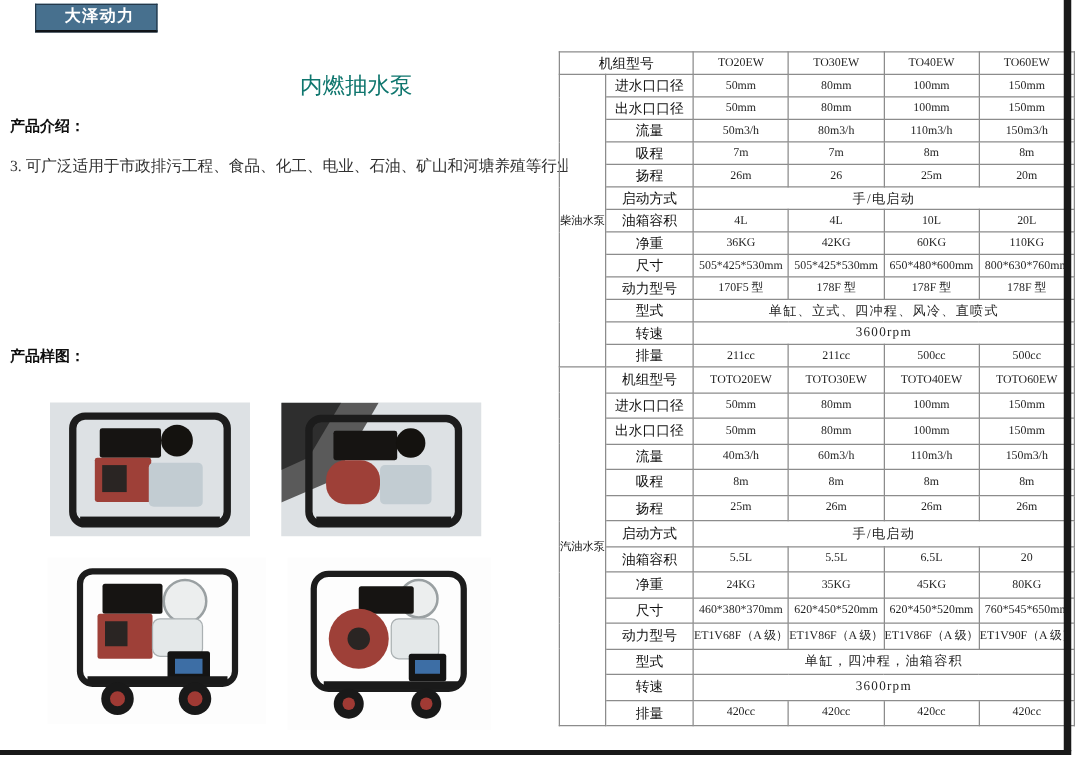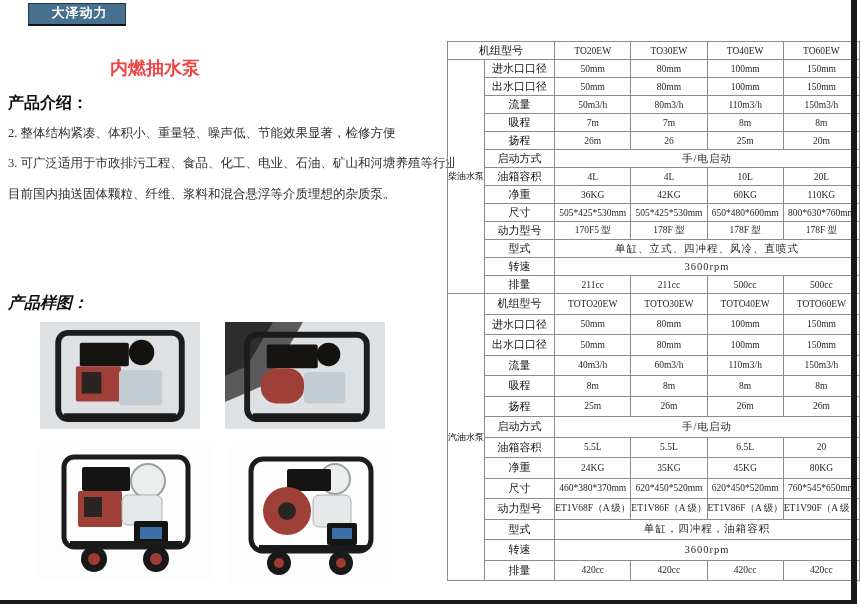--- a/index.html
+++ b/index.html
@@ -7,25 +7,25 @@
         font-family:"Liberation Sans",sans-serif;}
 
   
   .badge{position:absolute;left:28px;top:3px;width:98px;height:23px;background:#47708e;
          border:1px solid #23384a;border-bottom:2px solid #101418;display:flex;align-items:flex-start;box-sizing:border-box;}
   .badge-stripe{width:5px;background:#7a1d22;}
   .badge-text{flex:1;display:flex;align-items:center;justify-content:center;color:#ffffff;
               font-weight:bold;font-size:13px;letter-spacing:1px;}
 
   
-  .title{position:absolute;left:110px;top:56px;width:220px;margin:0;text-align:left;
-         font-size:18px;font-weight:bold;color:#ef4444;}
-  .hsec{position:absolute;left:8px;margin:0;font-size:16px;font-weight:bold;color:#0e0e0e;}
+  .title{position:absolute;left:110px;top:56px;width:220px;margin:0;text-align:right;
+         font-size:18px;font-weight:normal;color:#0f766e;}
+  .hsec{position:absolute;left:8px;margin:0;font-size:12px;font-weight:bold;color:#0e0e0e;}
   .h-intro{top:93px;}
-  .h-samples{top:293px;font-style:italic;}
+  .h-samples{top:277px;}
   .intro{position:absolute;left:8px;top:118px;width:446px;font-family:"Liberation Serif",serif;
          font-size:12.5px;color:#303030;}
   .intro .line{height:30.5px;display:flex;align-items:center;white-space:nowrap;overflow:hidden;}
 
   
   .photo{position:absolute;display:flex;align-items:center;justify-content:center;overflow:hidden;}
   .photo-gray{background:#dde1e4;}
   .photo-white{background:#fdfdfd;}
   .p1{left:40px;top:322px;width:160px;height:107px;}
   .p2{left:225px;top:322px;width:160px;height:107px;}
@@ -57,23 +57,21 @@
 
   <div class="badge">
     <span class="badge-stripe"></span>
     <span class="badge-text">大泽动力</span>
   </div>
 
   <h1 class="title">内燃抽水泵</h1>
   <h2 class="hsec h-intro">产品介绍：</h2>
 
   <div class="intro">
-    <div class="line">2. 整体结构紧凑、体积小、重量轻、噪声低、节能效果显著，检修方便</div>
     <div class="line">3. 可广泛适用于市政排污工程、食品、化工、电业、石油、矿山和河塘养殖等行业。它是</div>
-    <div class="line">目前国内抽送固体颗粒、纤维、浆料和混合悬浮等介质理想的杂质泵。</div>
   </div>
 
   <h2 class="hsec h-samples">产品样图：</h2>
 
   <div class="photo photo-gray p1">
     <svg width="150" height="102" viewBox="0 0 150 104">
       <rect x="12" y="8" width="126" height="88" rx="10" fill="none" stroke="#1c1c1c" stroke-width="6"></rect>
       <rect x="34" y="18" width="50" height="24" rx="2" fill="#161412"></rect>
       <rect x="30" y="42" width="46" height="36" rx="2" fill="#9e4038"></rect>
       <rect x="36" y="48" width="20" height="22" fill="#2a2523"></rect>

